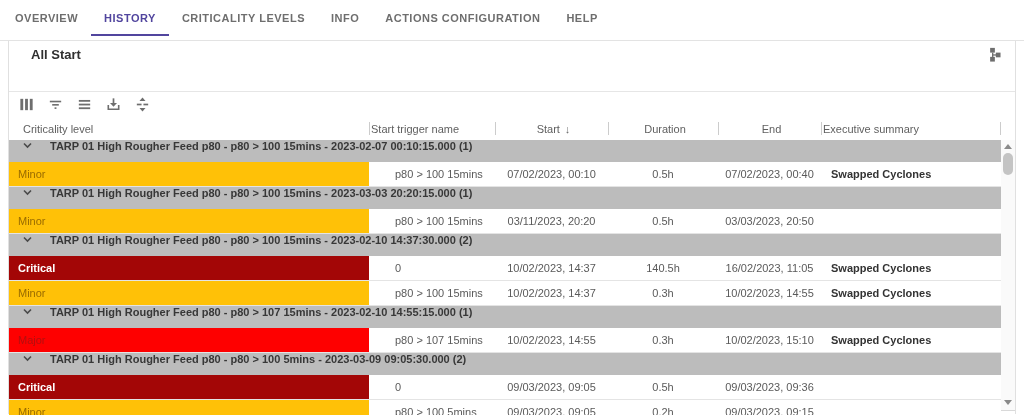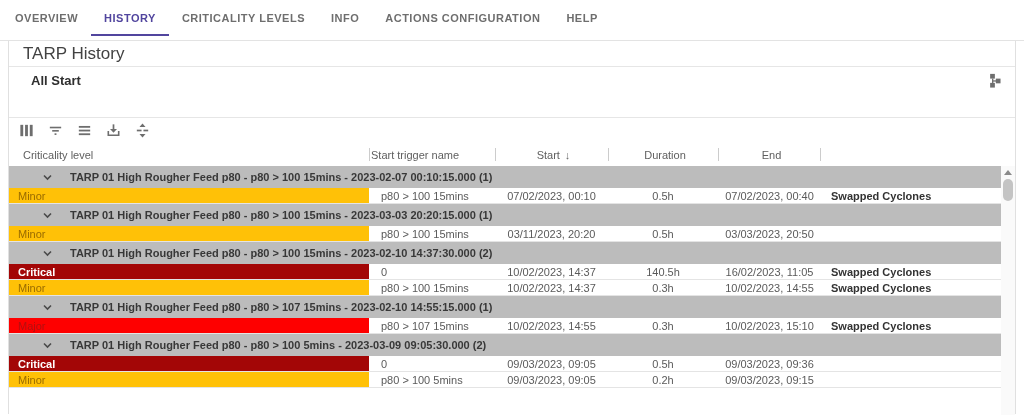--- a/index.html
+++ b/index.html
@@ -34,28 +34,28 @@
   .header-row { height:23px; }
   .hcell { position:relative; display:flex; align-items:center; font-size:11px; color:#5f5f5f;
     padding-left:2px; cursor:pointer; white-space:nowrap; }
   .hcell.center { justify-content:center; padding-left:4px; }
   .hcell:first-child { padding-left:14px; }
   .hcell + .hcell::before { content:''; position:absolute; left:0; top:5px; height:13px; width:1px; background:#ccc; }
   .hcell:last-child::after { content:''; position:absolute; right:0; top:5px; height:13px; width:1px; background:#ccc; }
   .sort { margin-left:5px; font-size:11px; color:#6a6a6a; }
 
   .rows {}
-  .group-row { height:22px; display:flex; align-items:center; cursor:pointer;padding-left:20px; }
+  .group-row { height:22px; display:flex; align-items:flex-start; cursor:pointer; }
   .group-chevron { margin-left:13px; display:flex; align-items:center; }
   .group-label { margin-left:17px; font-size:11px; font-weight:700; color:#383838; white-space:nowrap; overflow:hidden; }
 
-  .row { height:16px; border-bottom:1px solid #e4e4e4; background:#fff; cursor:pointer; }
+  .row { height:25px; border-bottom:1px solid #e4e4e4; background:#fff; cursor:pointer; }
   .cell { display:flex; align-items:center; font-size:11px; color:#5a5a5a; white-space:nowrap; overflow:hidden; }
   .cell-crit { padding-left:9px; font-size:11px; }
-  .cell-trigger { padding-left:12px; }
+  .cell-trigger { padding-left:26px; }
   .cell-center { justify-content:center; }
   .cell-summary { padding-left:10px; font-weight:700; color:#333; }
 
   
   .vscroll { position:absolute; top:48px; bottom:0; right:0; width:14px; background:#fafafa; }
   .vs-btn { position:absolute; left:0; width:14px; height:12px; display:flex; align-items:center; justify-content:center; cursor:pointer; }
   .vs-up { top:0; } .vs-down { bottom:2px; }
   .tri-up { width:0; height:0; border-left:4px solid transparent; border-right:4px solid transparent; border-bottom:5px solid #8a8a8a; }
   .tri-down { width:0; height:0; border-left:4px solid transparent; border-right:4px solid transparent; border-top:5px solid #8a8a8a; }
   .vs-thumb { position:absolute; top:13px; left:2px; width:10px; height:22px; background:#c4c4c4; border-radius:5px; cursor:pointer; }
@@ -79,21 +79,20 @@
     <div class="tab">
       <span>ACTIONS CONFIGURATION</span>
     </div>
     <div class="tab">
       <span>HELP</span>
     </div>
   </nav>
 <div class="topline"></div>
 
 <div class="card">
-  <div class="card-title">TARP History</div>
 
   <div class="panel-header">
     <span class="panel-title">All Start</span>
     <span class="icon-btn">
       <svg width="17" height="17" viewBox="0 0 18 18">
         <rect x="6.5" y="2" width="5" height="5" fill="#6e6e6e"></rect>
         <rect x="6.5" y="11.5" width="5" height="5" fill="#6e6e6e"></rect>
         <rect x="12.5" y="7" width="5" height="5" fill="#6e6e6e"></rect>
         <rect x="8.5" y="7" width="1.4" height="5" fill="#6e6e6e"></rect>
         <rect x="8.5" y="8.8" width="5" height="1.4" fill="#6e6e6e"></rect>
@@ -156,20 +155,24 @@
     <span class="sort">↓</span>
   </div>
           <div class="hcell center">
     <span>Duration</span>
 
   </div>
           <div class="hcell center">
     <span>End</span>
 
   </div>
+          <div class="hcell">
+    <span>Executive summary</span>
+
+  </div>
         </div>
       <div class="rows" id="rows">
           <div class="group-row" style="background: rgb(188, 188, 188);">
     <span class="group-chevron">
       <svg width="11" height="11" viewBox="0 0 11 11">
                 <path d="M2 3.5 L5.5 7 L9 3.5" stroke="#4a4a4a" stroke-width="1.6" fill="none"></path>
               </svg>
     </span>
     <span class="group-label">TARP 01 High Rougher Feed p80 - p80 &gt; 100 15mins - 2023-02-07 00:10:15.000 (1)</span>
   </div>

